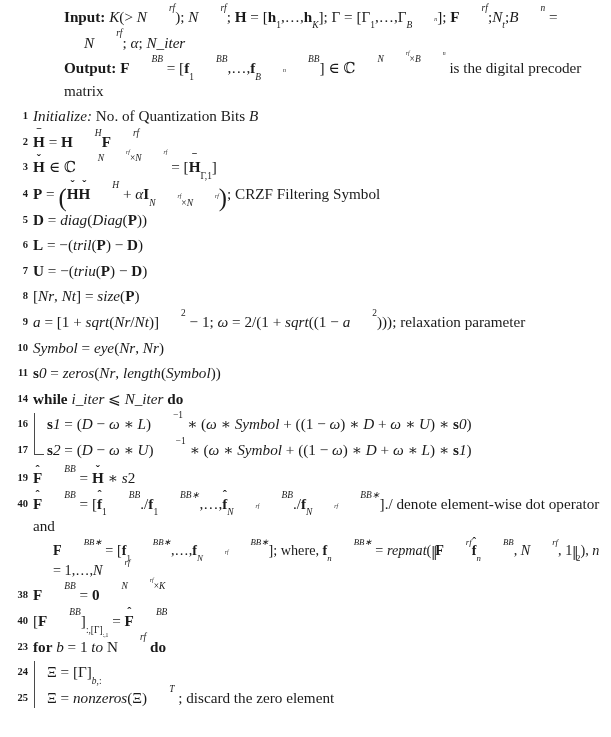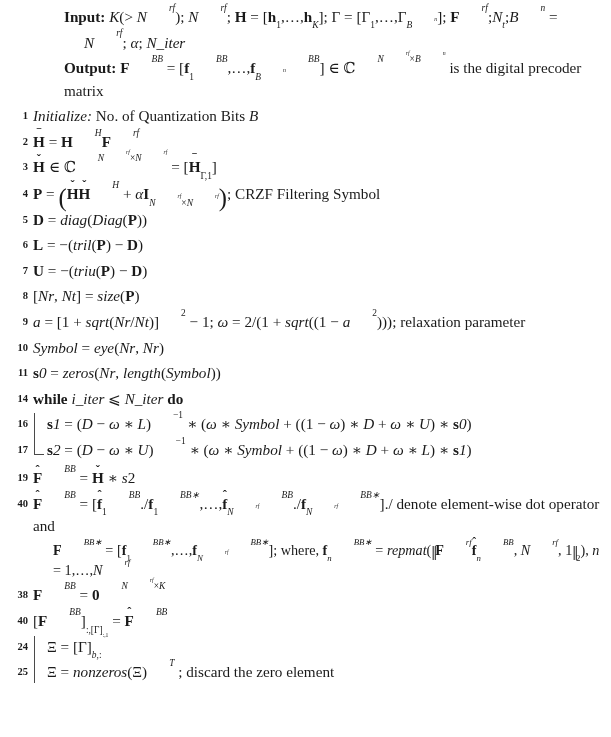--- a/index.html
+++ b/index.html
@@ -322,20 +322,28 @@
   </div>
 
   <div class="row">
     <div class="lineno">40</div>
     <div class="body">
       [<span class="bf">F</span><sup class="m">BB</sup>]<sub>:,[<span class="up">Γ</span>]<sub class="tight">:,1</sub></sub>
       <span class="up">=</span> <span class="acc"><span class="mark">ˆ</span><span class="glyph bf">F</span></span><sup class="m">BB</sup>
     </div>
   </div>
 
+  <div class="row">
+    <div class="lineno">23</div>
+    <div class="body">
+      <span class="kw">for</span>
+      <span class="m">b</span> <span class="up">=</span> 1 <span class="m">to</span> <span class="up">N</span><sup class="m">rf</sup>
+      <span class="kw">do</span>
+    </div>
+  </div>
 
   <div style="position:relative;">
     <div class="guide" style="left:34px; top:2px; bottom:2px;"></div>
 
     <div class="row">
       <div class="lineno">24</div>
       <div class="body ind1">
         <span class="up">Ξ</span> <span class="up">=</span> [<span class="up">Γ</span>]<sub><span class="m">b</span>,:</sub>
       </div>
     </div>

